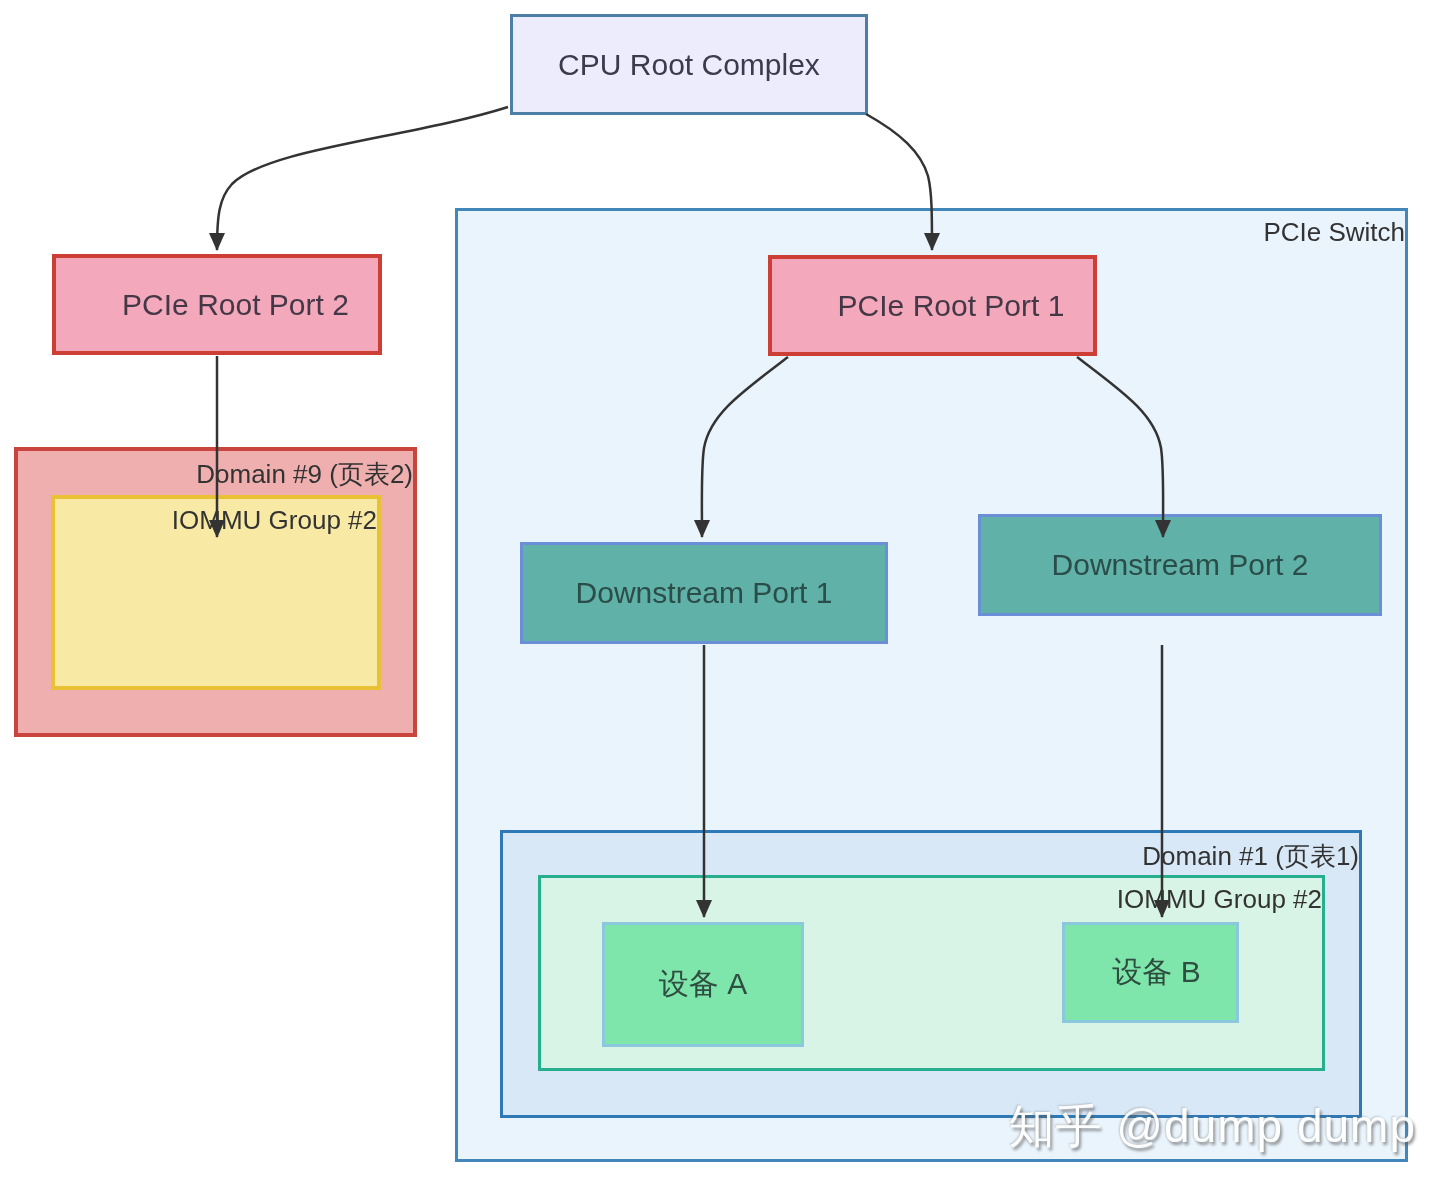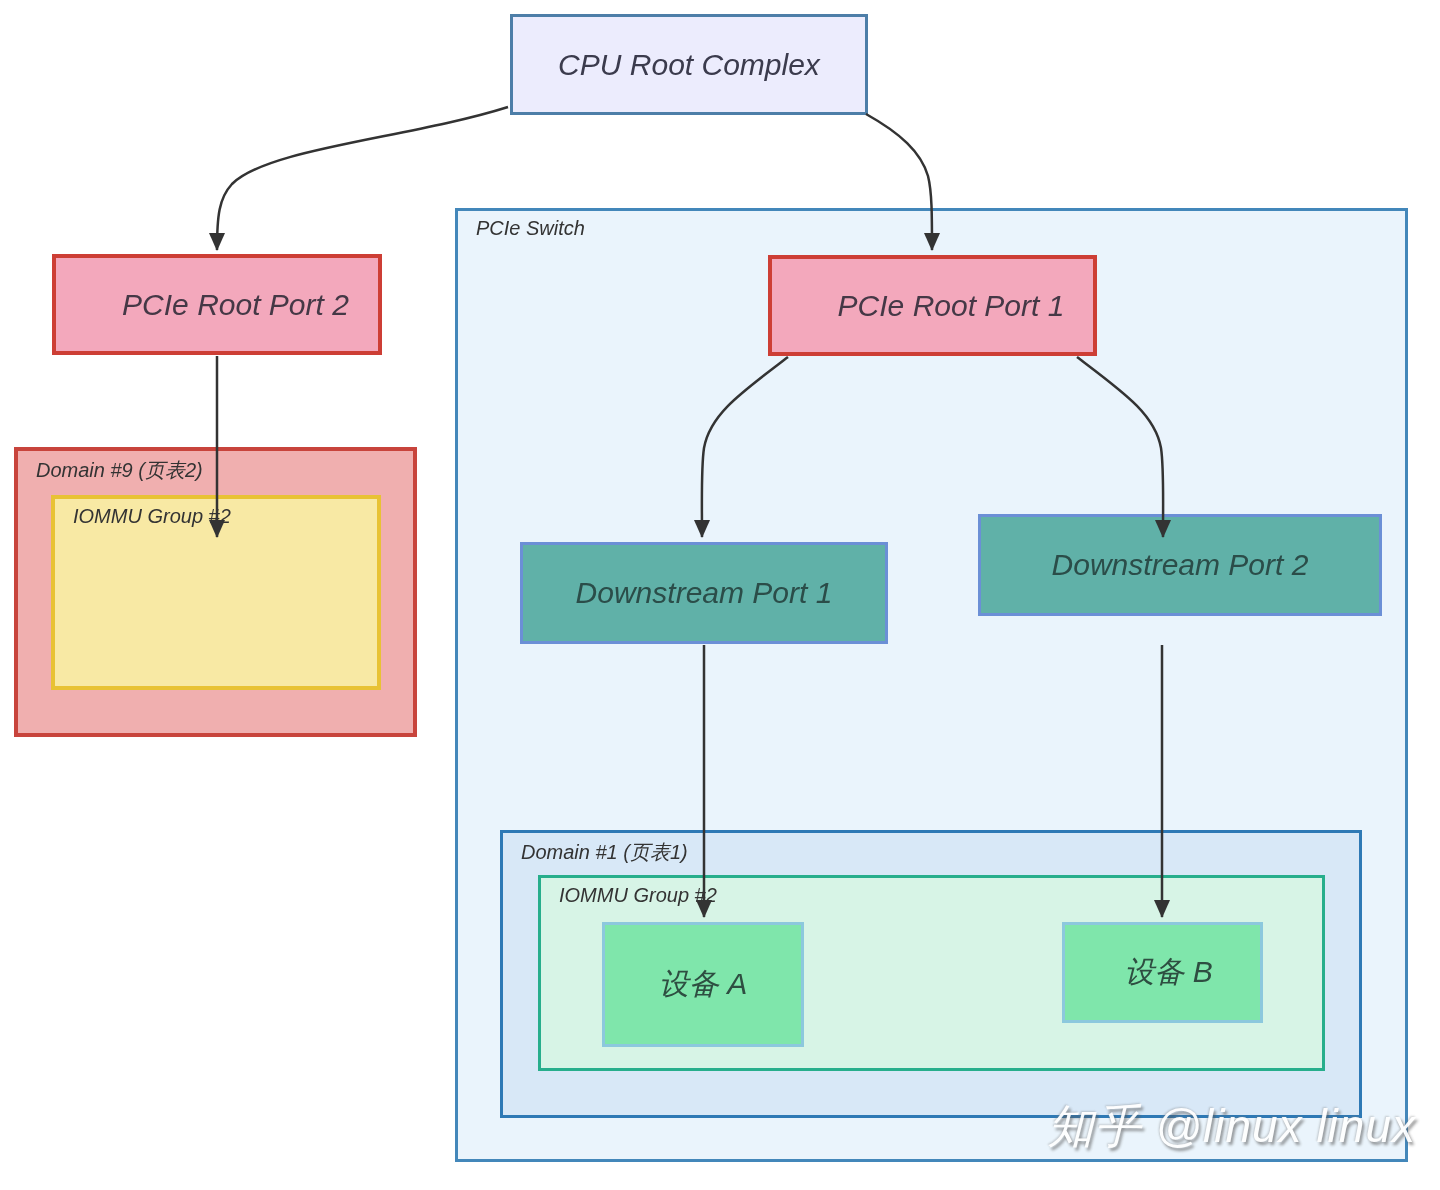--- a/index.html
+++ b/index.html
@@ -4,46 +4,44 @@
 <style>
   html, body { margin: 0; padding: 0; background: #ffffff; }
   .stage {
     position: relative;
     width: 1440px;
     height: 1190px;
     background: var(--canvas-bg, #ffffff);
     font-family: "Liberation Sans", "DejaVu Sans", sans-serif;
     color: var(--text, #333333);
     overflow: hidden;
-    font-style: italic;
   }
   .node {
     position: absolute;
     box-sizing: border-box;
     display: flex;
     align-items: center;
     justify-content: center;
     font-size: 30px;
     text-align: center;
     z-index: 3;
   }
   .container {
     position: absolute;
     box-sizing: border-box;
     z-index: 1;
   }
   .container-label {
     position: absolute;
     left: 0; right: 0;
     top: 6px;
-    text-align: left;
-    font-size: 20px;
+    text-align: right;
+    font-size: 26px;
     color: var(--text, #333333);
     z-index: 2;
-    padding-left: 18px;
   }
   
   .cpu-node {
     left: 510px; top: 14px; width: 358px; height: 101px;
     background: var(--cpu-fill, #ececfd);
     border: 3px solid var(--cpu-border, #4d7ea8);
     color: #3b3b4d;
   }
   .port-node {
     background: var(--port-fill, #f3a8bc);
@@ -61,21 +59,21 @@
   }
   .downstream-1 { left: 520px; top: 542px; width: 368px; height: 102px; }
   .downstream-2 { left: 978px; top: 514px; width: 404px; height: 102px; }
   .device-node {
     background: var(--device-fill, #7fe6ab);
     border: 3px solid var(--device-border, #8cc8dd);
     color: #2e4e41;
   }
   .device-c { left: 117px;  top: 542px; width: 200px; height: 103px; }
   .device-a { left: 602px;  top: 922px; width: 202px; height: 125px; }
-  .device-b { left: 1062px; top: 922px; width: 201px; height: 101px; padding-left: 12px; }
+  .device-b { left: 1062px; top: 922px; width: 177px; height: 101px; padding-left: 12px; }
   
   .pcie-switch {
     left: 455px; top: 208px; width: 953px; height: 954px;
     background: var(--switch-fill, #eaf4fc);
     border: 3px solid var(--switch-border, #4387ba);
   }
   .domain-1 {
     left: 500px; top: 830px; width: 862px; height: 288px;
     background: var(--domain1-fill, #d8e8f7);
     border: 3px solid var(--domain1-border, #2e79b5);
@@ -178,15 +176,15 @@
     </defs>
     <path class="edge" marker-end="url(#arrowhead)" d="M 508 107 C 410 138, 268 148, 232 184 C 219 198, 217 216, 217 250"></path>
     <path class="edge" marker-end="url(#arrowhead)" d="M 866 114 C 900 133, 921 152, 928 176 C 932 192, 932 215, 932 250"></path>
     <path class="edge" marker-end="url(#arrowhead)" d="M 217 356 L 217 537"></path>
     <path class="edge" marker-end="url(#arrowhead)" d="M 788 357 C 742 392, 710 414, 704 448 C 701 468, 702 498, 702 537"></path>
     <path class="edge" marker-end="url(#arrowhead)" d="M 1077 357 C 1123 392, 1155 414, 1161 448 C 1164 468, 1163 498, 1163 537"></path>
     <path class="edge" marker-end="url(#arrowhead)" d="M 704 645 L 704 917"></path>
     <path class="edge" marker-end="url(#arrowhead)" d="M 1162 645 L 1162 917"></path>
   </svg>
 
-  <div class="watermark">知乎 @linux linux</div>
+  <div class="watermark">知乎 @dump dump</div>
 
 </div>
 
 </body></html>

